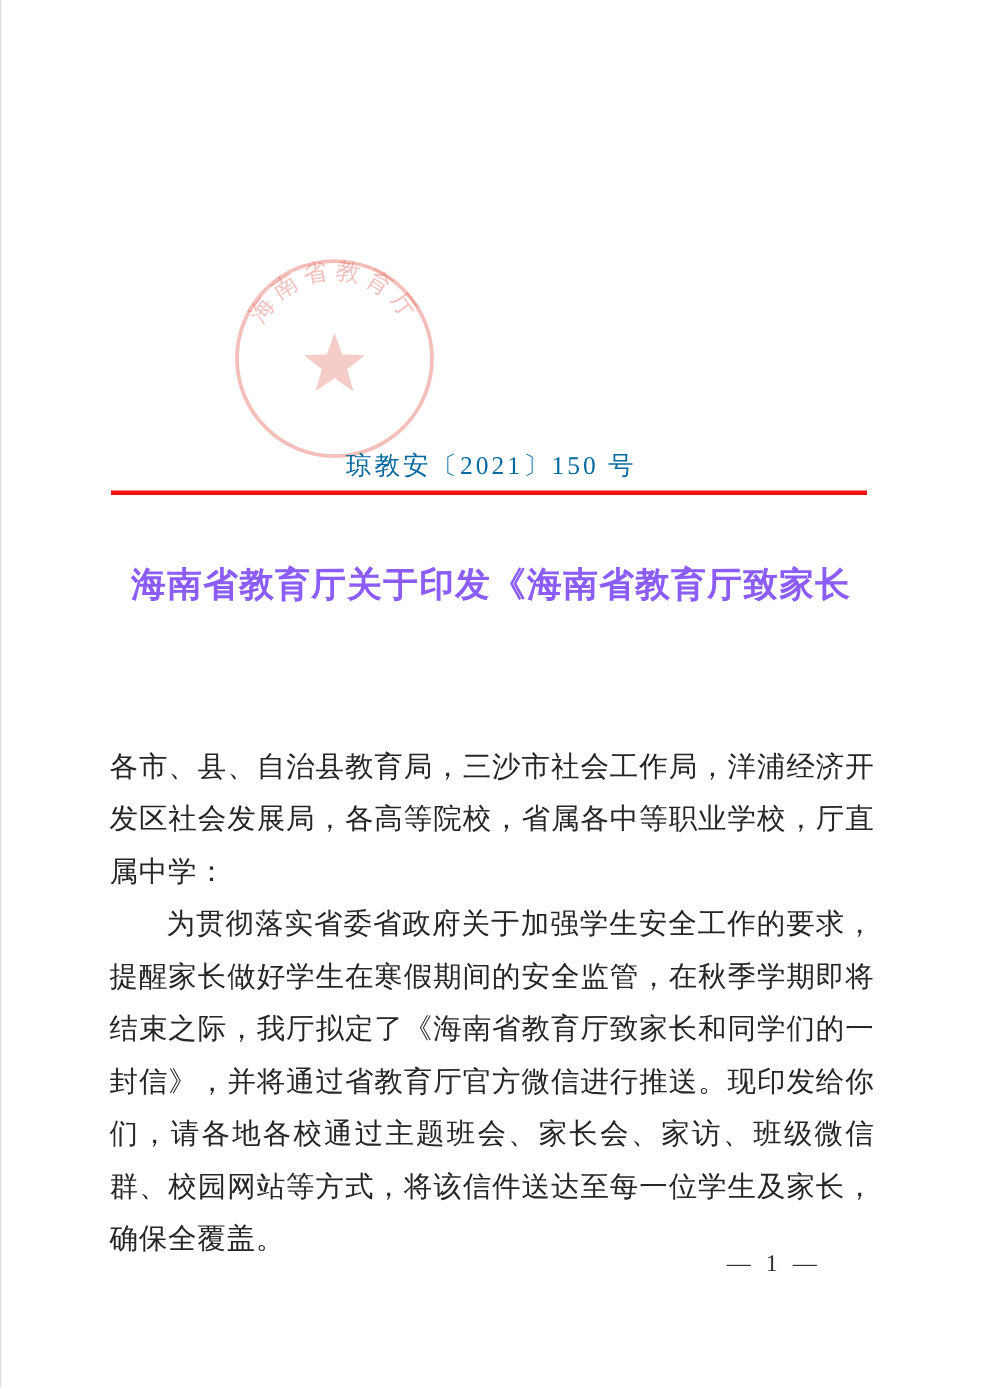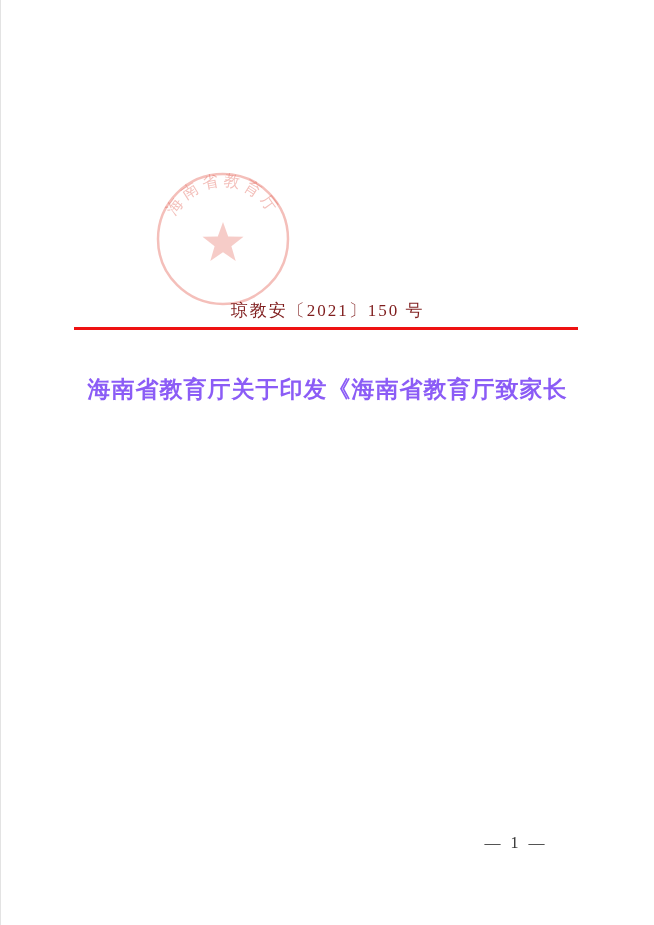--- a/index.html
+++ b/index.html
@@ -40,21 +40,21 @@
   }
   .doc-number {
     position: absolute;
     top: 298px;
     left: 0;
     width: 100%;
     text-align: center;
     font-size: 17px;
     line-height: 26px;
     letter-spacing: 2px;
-    color: #7f1d1d;
+    color: #0369a1;
     z-index: 2;
   }
   .red-line {
     position: absolute;
     top: 327px;
     left: 73px;
     width: 504px;
     height: 3px;
     background: var(--accent-red, #ee1212);
     z-index: 2;
@@ -112,16 +112,20 @@
 
 
   <div class="doc-number">琼教安〔2021〕150 号</div>
 
   <div class="red-line"></div>
 
   <div class="notice-title">
     <div>海南省教育厅关于印发《海南省教育厅致家长</div>
   </div>
 
+  <div class="doc-body">
+    <p>各市、县、自治县教育局，三沙市社会工作局，洋浦经济开发区社会发展局，各高等院校，省属各中等职业学校，厅直属中学：</p>
+    <p class="indent">为贯彻落实省委省政府关于加强学生安全工作的要求，提醒家长做好学生在寒假期间的安全监管，在秋季学期即将结束之际，我厅拟定了《海南省教育厅致家长和同学们的一封信》，并将通过省教育厅官方微信进行推送。现印发给你们，请各地各校通过主题班会、家长会、家访、班级微信群、校园网站等方式，将该信件送达至每一位学生及家长，确保全覆盖。</p>
+  </div>
 
   <div class="page-number">— 1 —</div>
 
 </div>
 
 </body></html>

